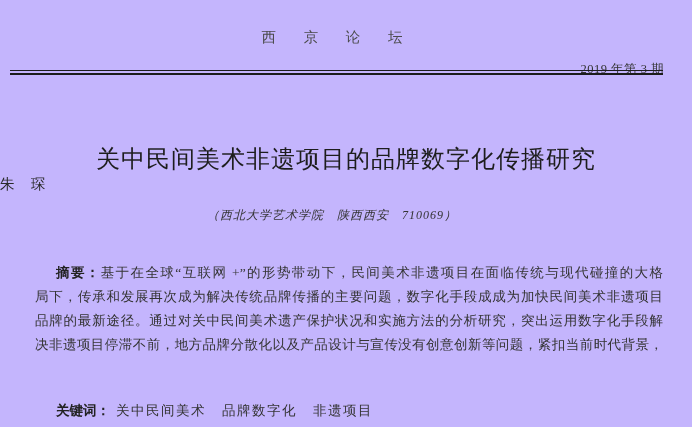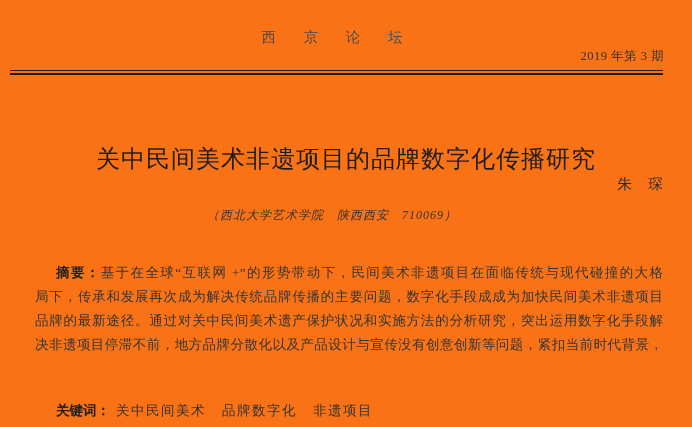--- a/index.html
+++ b/index.html
@@ -1,55 +1,55 @@
 <!DOCTYPE html>
 <html><head>
 <meta charset="utf-8">
 <style>
   html,body{margin:0;padding:0;background:#fff;}
   .page{
     position:relative;
     width:692px;height:427px;
-    background:#f97316;
+    background:#c4b5fd;
     font-family:"Liberation Serif","DejaVu Serif",serif;
     color:#2e2e2e;
     overflow:hidden;
   }
   
   .journal-block{
     position:absolute;top:27px;left:0;width:664px;
     text-align:center;color:#4a4a4a;
   }
   .journal-name-cn{
     font-size:14.5px;letter-spacing:12px;line-height:20px;
     margin-left:12px; 
   }
   .journal-name-pinyin{
     font-size:13.5px;letter-spacing:2.5px;line-height:18px;
     margin-left:2px;
   }
   .issue-label{
-    position:absolute;top:48px;right:28px;
+    position:absolute;top:61px;right:28px;
     font-size:12.5px;color:#333;letter-spacing:0.5px;
   }
   .header-rule{
     position:absolute;top:70px;left:10px;width:653px;height:2px;
     border-top:1.4px solid #1c1c1c;
     border-bottom:2px solid #1c1c1c;
   }
   
   .article-title{
     position:absolute;top:127px;left:0;right:0;
     text-align:center;
     font-size:24px;letter-spacing:1px;color:#1d1d1d;
     font-weight:normal;margin:16px;
   }
   .article-author{
     position:absolute;top:175px;left:0;right:28px;
-    text-align:right;font-size:14.5px;color:#2a2a2a;letter-spacing:1px;
+    text-align:left;font-size:14.5px;color:#2a2a2a;letter-spacing:1px;
   }
   .article-affiliation{
     position:absolute;top:207px;left:0;right:28px;
     text-align:center;font-size:12px;color:#333;
     font-style:italic;letter-spacing:1px;
   }
   
   .abstract{
     position:absolute;top:237px;left:35px;width:628px;
     font-size:13.5px;line-height:24px;color:#343434;

